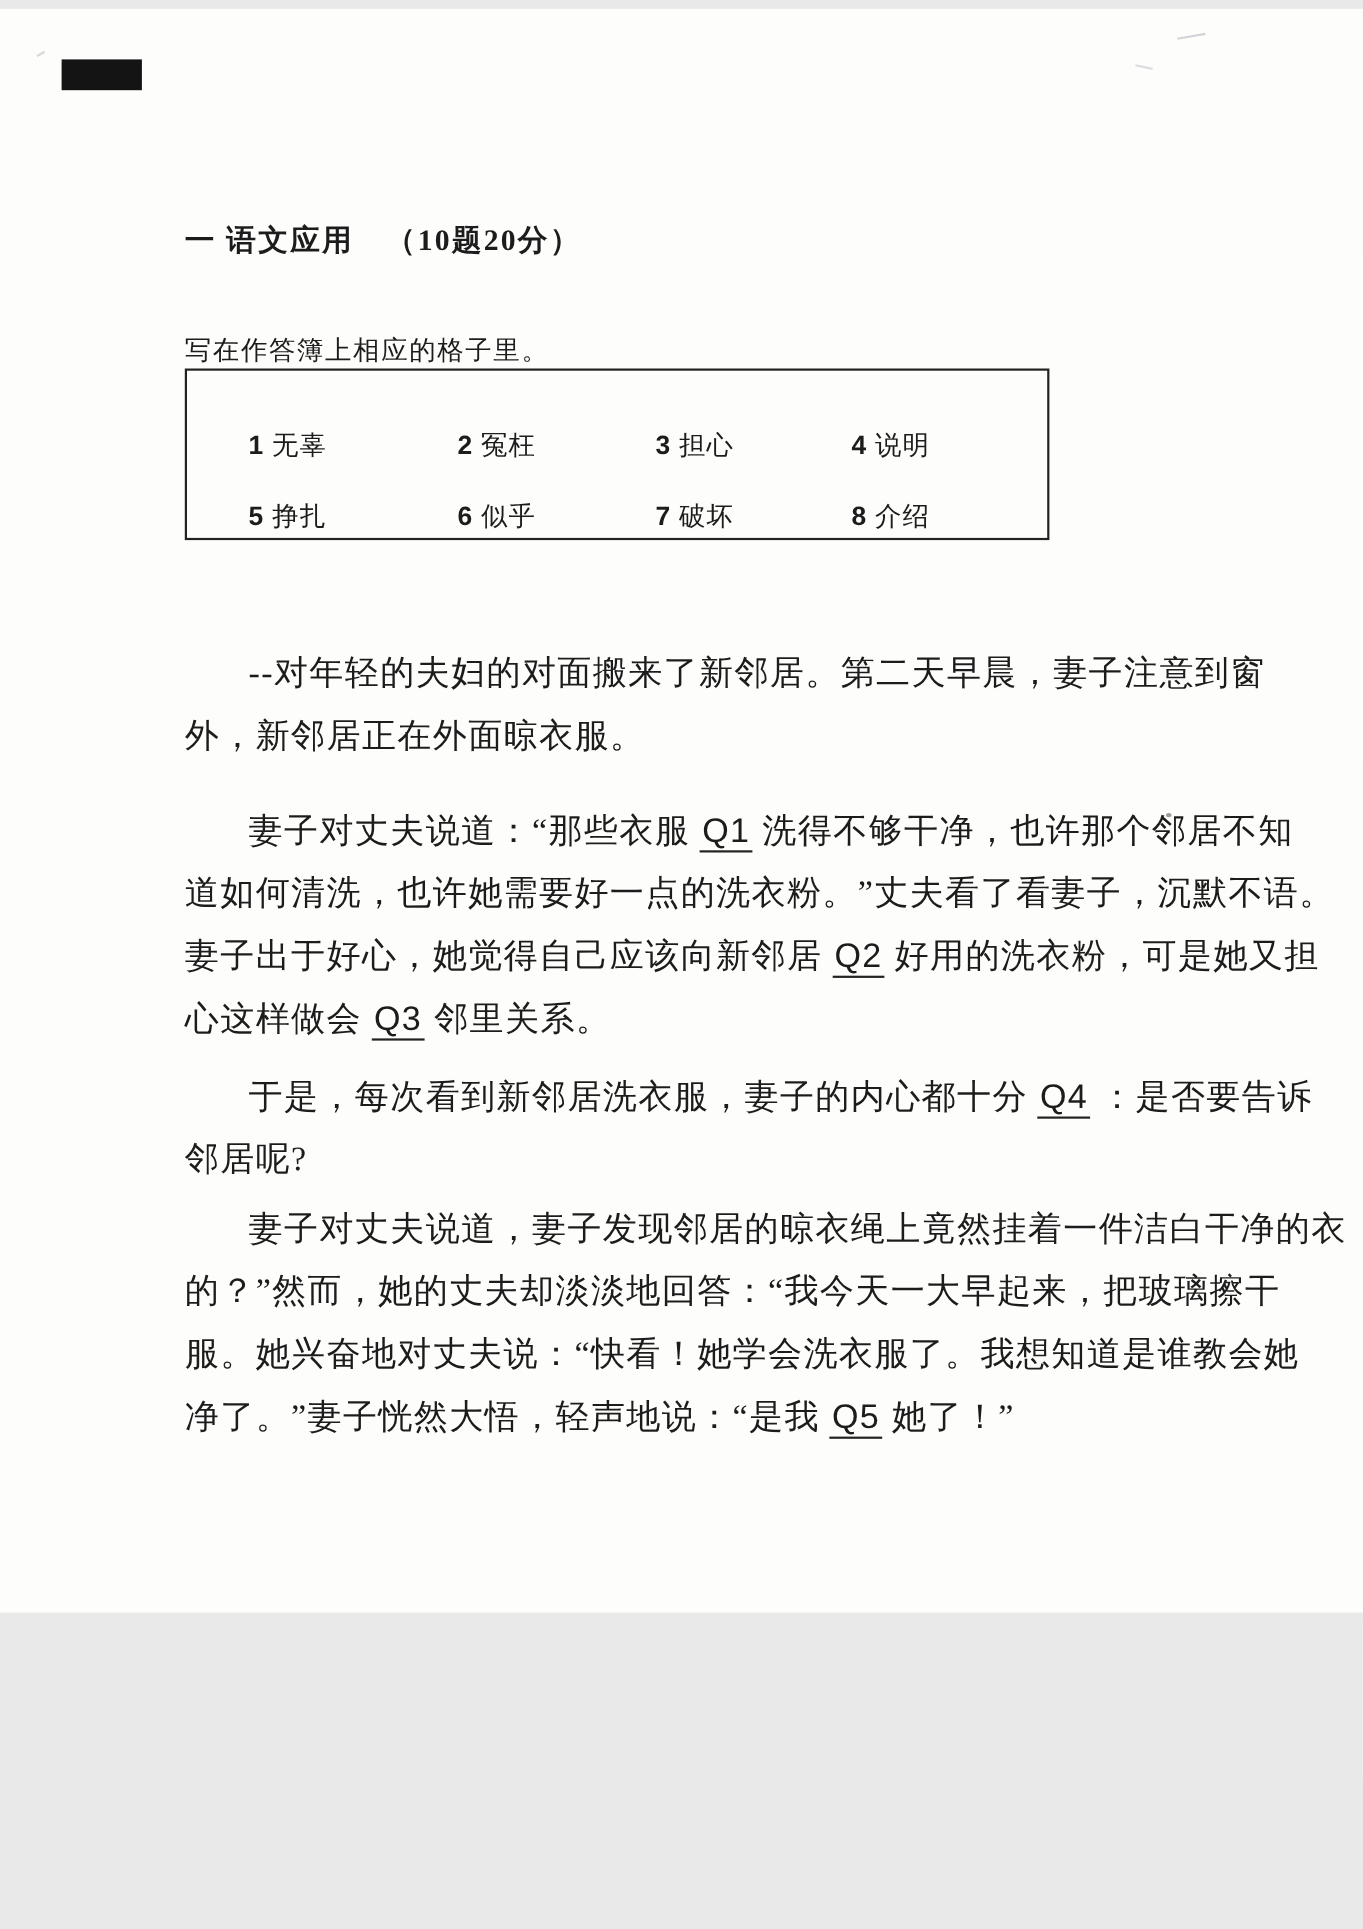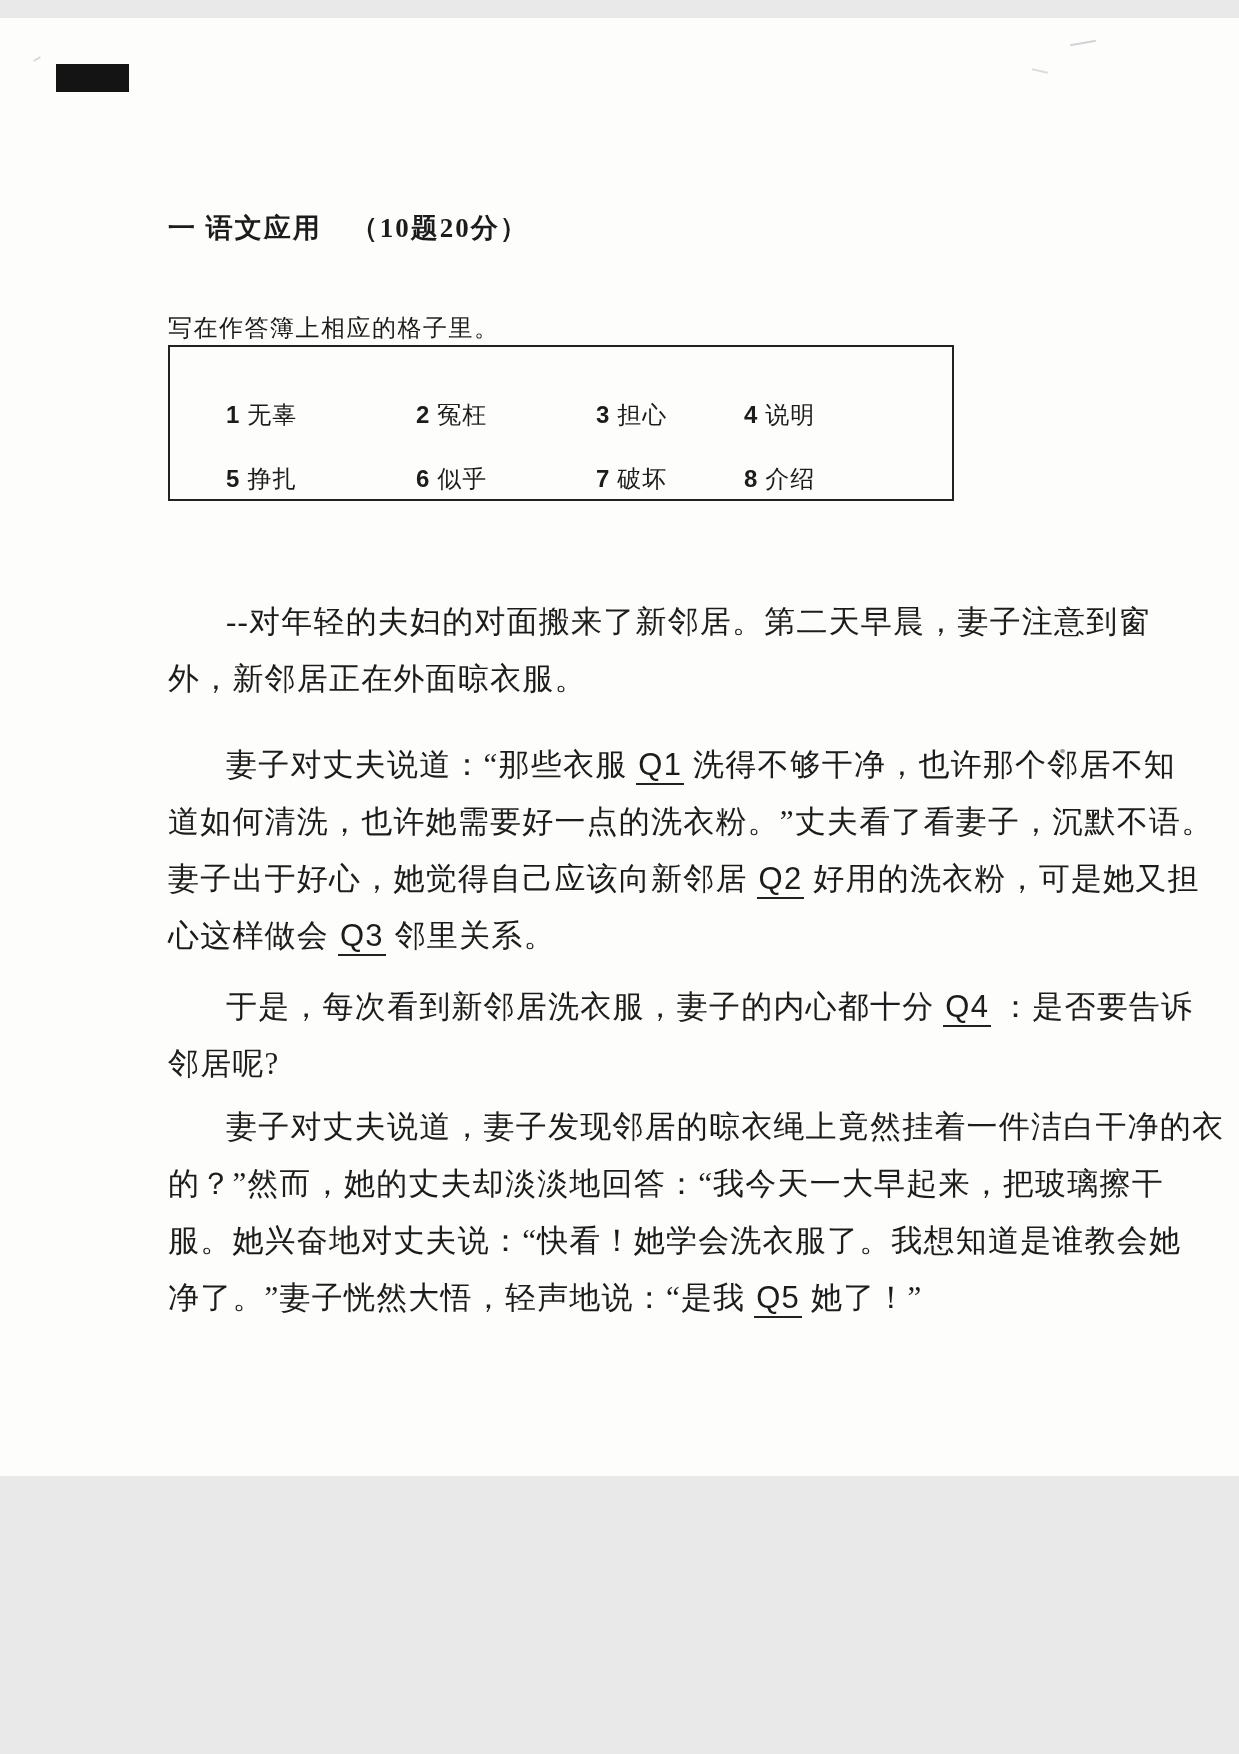--- a/index.html
+++ b/index.html
@@ -1,19 +1,19 @@
 <!DOCTYPE html>
 <html><head>
 <meta charset="utf-8">
 <style>
   html,body { margin:0; padding:0; background:#e9e9e9; }
   .sheet {
     position:relative;
     width:1239px; height:1458px;
-    margin:18px auto;
+    margin:8px auto;
     background:#fdfdfc;
     overflow:hidden;
     font-family:"Liberation Serif", serif;
     color:#1c1c1c;
   }
   
   .redaction { position:absolute; left:56px; top:46px; width:73px; height:28px; background:#141414; }
   .artifact { position:absolute; background:transparent; }
   .a1 { left:1070px; top:24px; width:26px; height:0; border-top:2px solid #d4d4d8; transform:rotate(-10deg); }
   .a2 { left:1032px; top:52px; width:16px; height:0; border-top:2px solid #dcdcde; transform:rotate(12deg); }
@@ -30,21 +30,21 @@
   
   .word-box {
     position:absolute; left:168px; top:327px;
     width:782px; height:152px;
     border:2px solid #222;
   }
   .word-item { position:absolute; font-size:24px; letter-spacing:1px; white-space:nowrap; }
   .word-item b { font-family:"Liberation Sans", sans-serif; font-weight:bold; }
   .wr1 { top:52px; }
   .wr2 { top:116px;text-align:center; }
-  .wc1 { left:56px; } .wc2 { left:246px; } .wc3 { left:426px; } .wc4 { left:574px; }
+  .wc1 { left:56px; } .wc2 { left:246px; } .wc3 { left:426px; } .wc4 { left:604px; }
   
   .para { position:absolute; left:168px; width:840px; font-size:31px; letter-spacing:1.2px; }
   .para .line { height:57px; line-height:57px; white-space:nowrap; }
   .ind { padding-left:58px; }
   .p1 { top:575px; }
   .p2 { top:718px; }
   .p3 { top:960px; }
   .p4 { top:1080px; }
   .qmark {
     font-family:"Liberation Sans", sans-serif;

